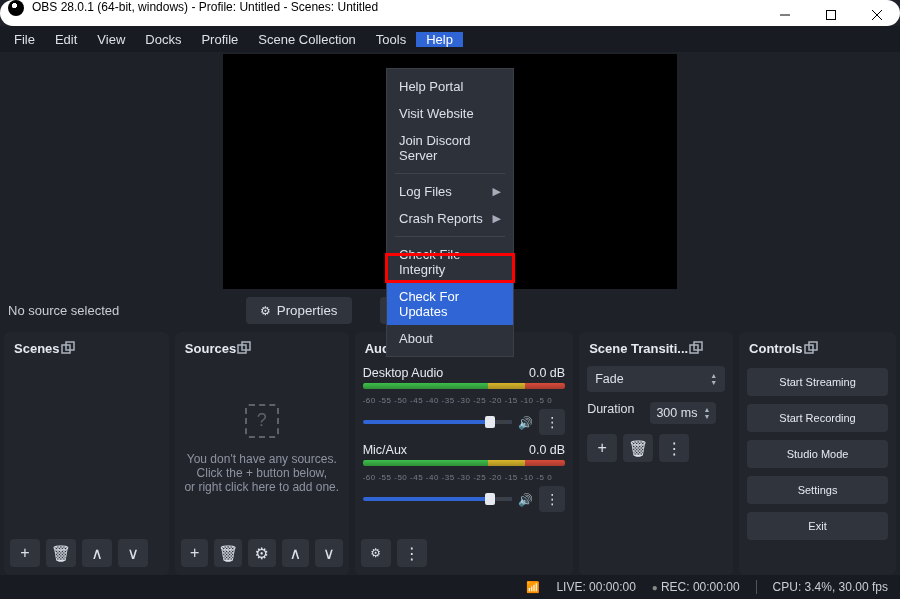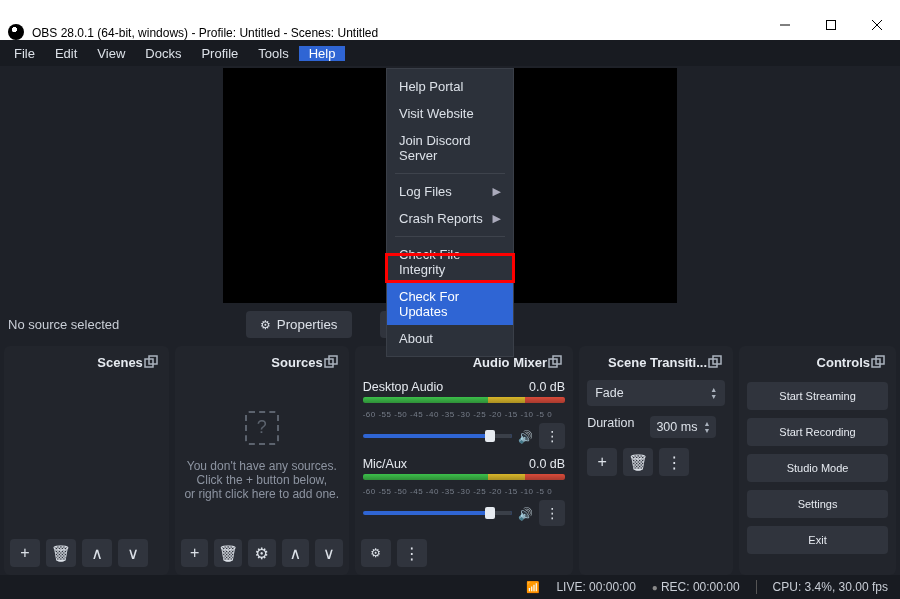--- a/index.html
+++ b/index.html
@@ -1,19 +1,19 @@
 <!DOCTYPE html>
 <html><head>
 <meta charset="utf-8">
 <style>
 * { margin: 0; padding: 0; box-sizing: border-box; font-family: "Segoe UI", Arial, sans-serif; }
 body { background: #1e2128; color: #dce1e8; font-size: 13px; width: 900px; height: 599px; overflow: hidden; display: flex; flex-direction: column; }
 
 
-.titlebar { background: #fff; height: 40px; display: flex; align-items: flex-end; padding: 0 0 0 8px; color: #000; font-size: 12px; }
+.titlebar { background: #fff; height: 26px; display: flex; align-items: flex-start; padding: 0 0 0 8px; color: #000; font-size: 12px; border-radius: 13px; }
 .titlebar .obs-logo { width: 16px; height: 16px; border-radius: 50%; background: radial-gradient(circle at 40% 35%, #fff 0 18%, #000 20% 100%); margin-right: 8px; }
 .titlebar .title-text { flex: 1; }
 .win-btns { display: flex; }
 .win-btn { width: 46px; height: 30px; display: flex; align-items: center; justify-content: center; font-size: 14px; }
 .win-btn svg { width: 10px; height: 10px; }
 
 
 .menubar { background: #181b21; height: 26px; display: flex; align-items: center; padding-left: 4px; }
 .menu-item { padding: 0 10px; display: flex; align-items: center; cursor: default; color: #dce1e8; }
 .menu-item.active { background: #2f65d4; color: #fff; }
@@ -33,21 +33,21 @@
 
 .nosource-bar { display: flex; align-items: center; padding: 8px 8px; gap: 28px; }
 .nosource-bar .label { flex: 0 0 210px; color: #c9ced6; }
 .pill-btn { background: #30343d; border: none; color: #dce1e8; display: inline-flex; align-items: center; gap: 6px; padding: 6px 14px; border-radius: 4px; }
 .icon-gear::before { content: '⚙'; font-size: 12px; }
 .icon-filters::before { content: '▤'; font-size: 12px; }
 
 
 .panels { display: flex; gap: 6px; padding: 0 4px; flex: 1 1 auto; min-height: 0; }
 .panel { background: #22252c; border-radius: 6px; display: flex; flex-direction: column; overflow: hidden; }
-.panel-head { display: flex; align-items: center; justify-content: flex-end; padding: 8px 10px; font-weight: 600; color: #e6eaf0; }
+.panel-head { display: flex; align-items: center; justify-content: flex-start; padding: 8px 10px; font-weight: 600; color: #e6eaf0; }
 .pop-icon { width: 16px; height: 16px; color: #aab2bd; }
 
 .panel.scenes { width: 166px; }
 .panel.sources { width: 175px; }
 .panel.mixer { width: 220px; }
 .panel.trans { width: 155px; }
 .panel.controls { width: 158px; }
 
 .scene-item { background: #2f65d4; color: #fff; padding: 7px 10px; margin: 0 4px; border-radius: 3px; }
 
@@ -114,20 +114,21 @@
       </div>
   </div>
 </div>
 
 <div class="menubar">
   <div class="menu-item">File</div>
   <div class="menu-item">Edit</div>
   <div class="menu-item">View</div>
   <div class="menu-item">Docks</div>
   <div class="menu-item">Profile</div>
+  <div class="menu-item">Scene Collection</div>
   <div class="menu-item">Tools</div>
   <div class="menu-item active">Help</div>
 </div>
 
 <div class="dropdown">
   <div class="dd-item">Help Portal</div>
   <div class="dd-item">Visit Website</div>
   <div class="dd-item">Join Discord Server</div>
   <div class="dd-sep"></div>
   <div class="dd-item">

